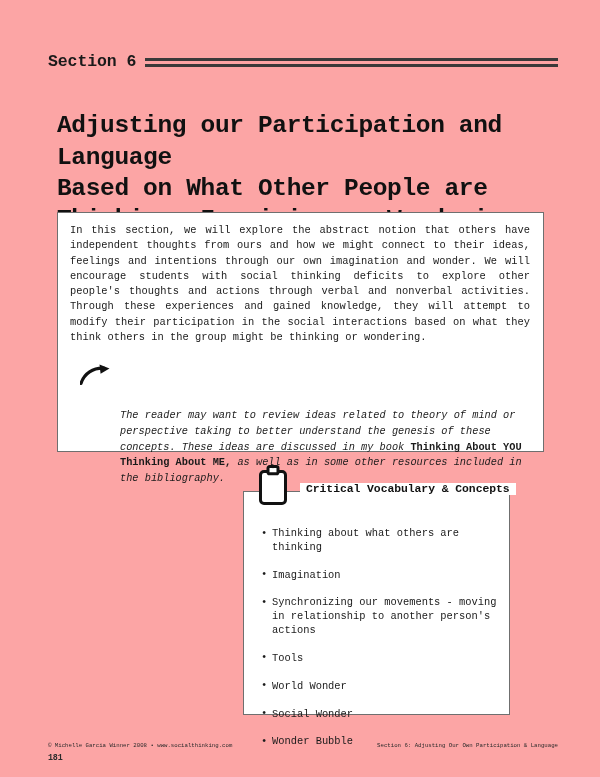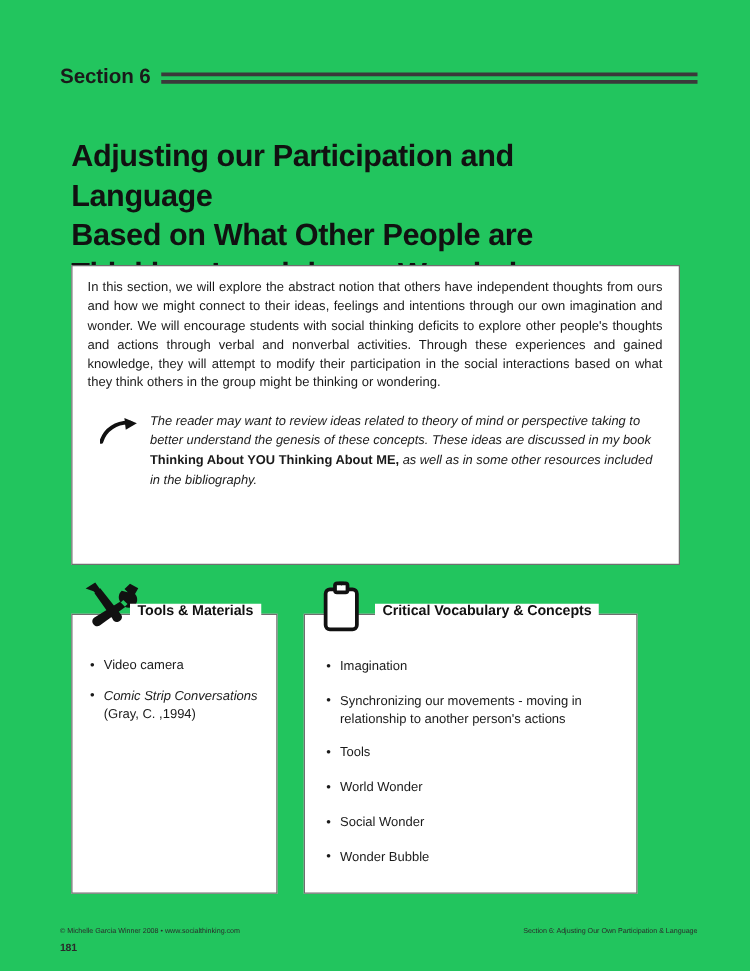--- a/index.html
+++ b/index.html
@@ -12,21 +12,22 @@
     height: 777px;
     position: relative;
     font-family: "Liberation Sans", sans-serif;
     color: #1a1a1a;
     overflow: hidden;
   }
 
   .page {
     position: absolute;
     inset: 0;
-    background: #22c55e;
+    background: #fca5a5;
+    font-family: Liberation Mono, monospace;
   }
 
   
   .section-header {
     position: absolute;
     left: 48px;
     top: 46px;
     right: 42px;
     height: 30px;
     display: flex;
@@ -102,20 +103,21 @@
     padding-top: 4px;
   }
   .callout-icon svg { display: block; }
   .callout-text {
     flex: 1 1 auto;
     font-size: 10.3px;
     line-height: 1.52;
     font-style: italic;
     color: #1a1a1a;
     padding-left: 2px;
+    margin-top: 48px;
   }
   .callout-text b {
     font-weight: bold;
     font-style: normal;
   }
 
   
   .boxes {
     position: absolute;
     left: 57px;
@@ -246,55 +248,32 @@
         </div>
         <div class="callout-text">
           <span>The reader may want to review ideas related to theory of mind or perspective taking to better understand the genesis of these concepts. These ideas are discussed in my book </span><b>Thinking About YOU Thinking About ME,</b><span> as well as in some other resources included in the bibliography.</span>
         </div>
       </div>
     </div>
   </div>
 
   <div class="boxes">
 
-    <div class="panel panel-left">
-      <div class="panel-icon">
-        <svg width="48" height="40" viewBox="0 0 48 40" aria-hidden="true">
-          <g fill="#111111">
-
-            <path d="M4.5 6.8 L12.2 2.0 L16.8 8.4 L13.6 12.0 L10.8 9.0 Z"></path>
-            <path d="M11.6 10.6 L16.2 6.6 L33.0 27.8 C34.4 29.6 33.2 32.6 30.6 33.4 C28.4 34.1 26.4 32.8 26.0 31.0 Z"></path>
-
-            <path d="M40.0 3.0 L35.6 7.2 L38.2 9.8 L33.4 8.6 C30.6 11.0 30.2 15.2 32.6 18.0 L34.6 15.9 L38.0 19.2 L35.8 21.4 C38.9 23.2 43.0 22.2 44.9 19.0 C46.4 16.4 45.9 13.2 44.0 11.2 L46.6 6.6 Z"></path>
-            <path d="M32.0 17.4 L36.2 21.5 L15.8 36.4 C13.9 37.8 11.2 36.8 10.2 34.5 C9.3 32.4 10.4 30.3 12.2 29.6 Z"></path>
-          </g>
-        </svg>
-      </div>
-      <div class="panel-title">Tools &amp; Materials</div>
-      <ul class="panel-list">
-        <li>
-          <span>Video camera</span>
-        </li>
-        <li>
-          <i>Comic Strip Conversations</i>
-          <span class="sub">(Gray, C. ,1994)</span>
-        </li>
-      </ul>
-    </div>
 
     <div class="panel panel-right">
       <div class="panel-icon">
         <svg width="34" height="42" viewBox="0 0 34 42" aria-hidden="true">
           <rect x="4.5" y="7.5" width="25" height="32" rx="3.5" ry="3.5" fill="#ffffff" stroke="#111111" stroke-width="3"></rect>
           <rect x="12.0" y="2.6" width="10" height="7.2" rx="1.6" ry="1.6" fill="#ffffff" stroke="#111111" stroke-width="3"></rect>
           <path d="M15.0 1.4 L19.0 1.4 L17.0 4.6 Z" fill="#111111"></path>
         </svg>
       </div>
       <div class="panel-title">Critical Vocabulary &amp; Concepts</div>
       <ul class="panel-list">
+        <li><span>Thinking about what others are thinking</span></li>
         <li><span>Imagination</span></li>
         <li><span>Synchronizing our movements - moving in relationship to another person's actions</span></li>
         <li><span>Tools</span></li>
         <li><span>World Wonder</span></li>
         <li><span>Social Wonder</span></li>
         <li><span>Wonder Bubble</span></li>
       </ul>
     </div>
   </div>
 

